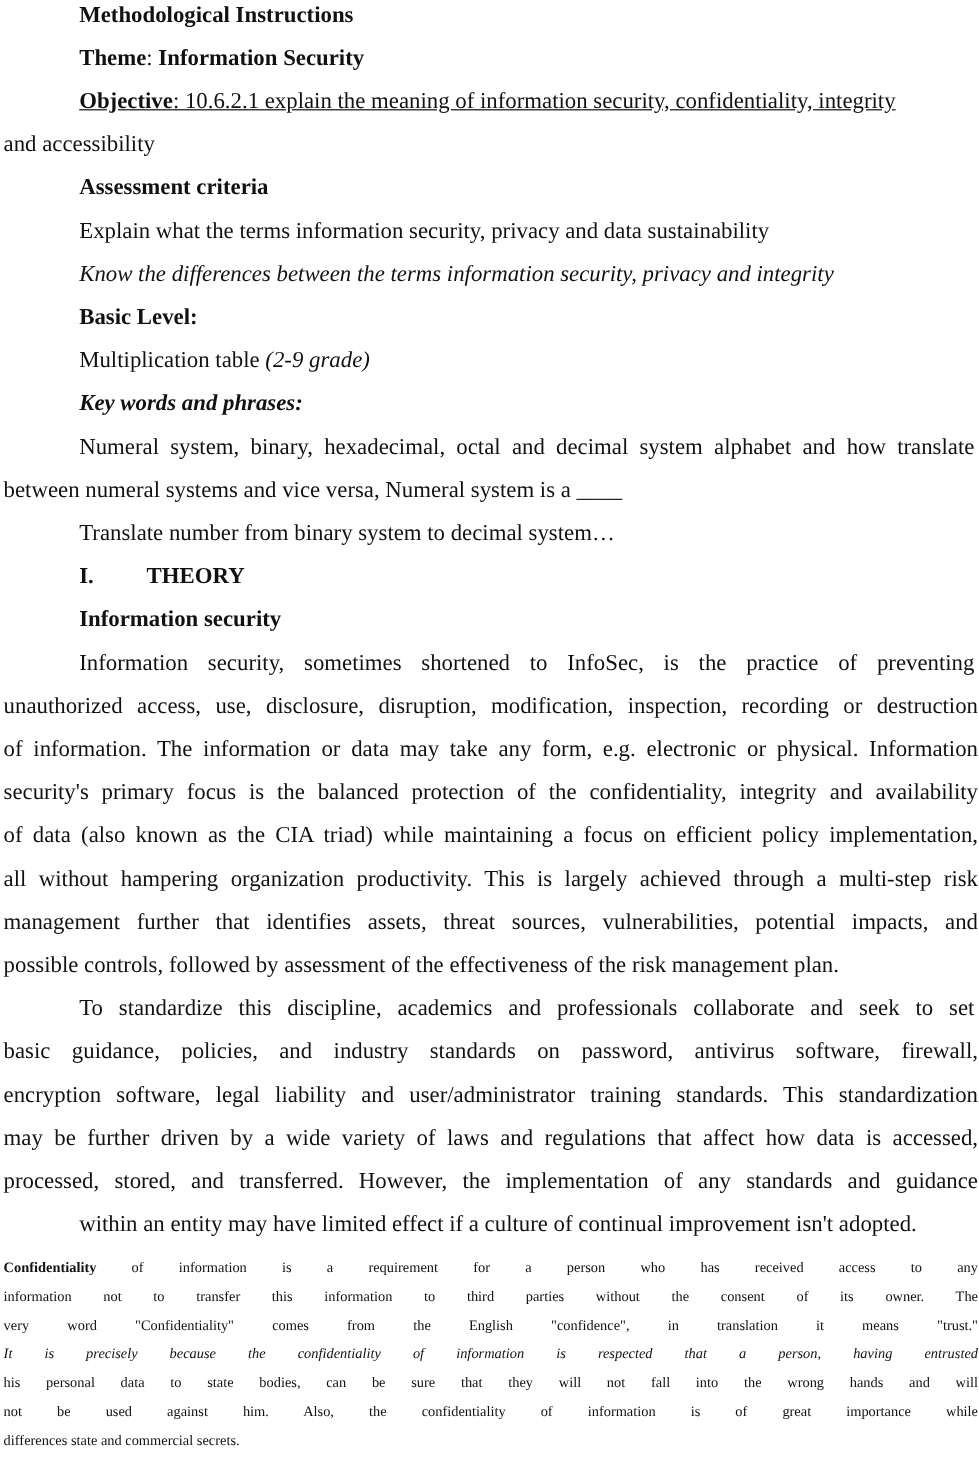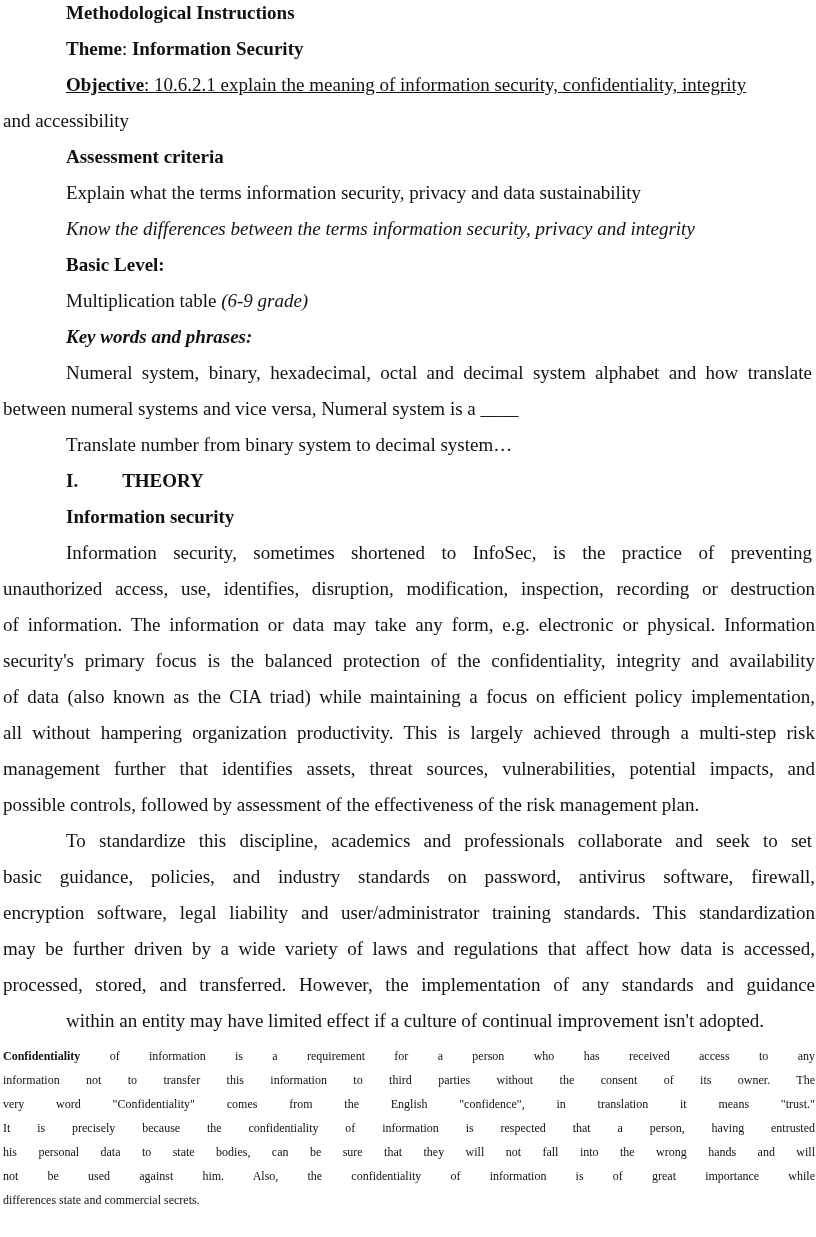--- a/index.html
+++ b/index.html
@@ -23,33 +23,33 @@
   <div class="line ind" style="top:38px;"><b>Theme</b>: <b>Information Security</b></div>
 
   <div class="line ind" style="top:74px;text-decoration:underline;"><b>Objective</b>: <span>10.6.2.1 explain the meaning of information security, confidentiality, integrity</span></div>
   <div class="line" style="top:110px;left:3px;">and accessibility</div>
 
   <div class="line ind" style="top:146px;"><b>Assessment criteria</b></div>
   <div class="line ind" style="top:182px;">Explain what the terms information security, privacy and data sustainability</div>
   <div class="line ind" style="top:218px;font-style:italic;">Know the differences between the terms information security, privacy and integrity</div>
 
   <div class="line ind" style="top:254px;"><b>Basic Level:</b></div>
-  <div class="line ind" style="top:290px;"><span>Multiplication table </span><i>(6-9 grade)</i></div>
+  <div class="line ind" style="top:290px;"><span>Multiplication table </span><i>(2-9 grade)</i></div>
 
   <div class="line ind" style="top:326px;"><b><i>Key words and phrases:</i></b></div>
   <div class="line ind just" style="top:362px;">Numeral system, binary, hexadecimal, octal and decimal system alphabet and how translate</div>
   <div class="line" style="top:398px;left:3px;">between numeral systems and vice versa, Numeral system is a ____</div>
   <div class="line ind" style="top:434px;">Translate number from binary system to decimal system…</div>
 
   <div class="line ind" style="top:470px;"><b>I.</b><b style="margin-left:44px;">THEORY</b></div>
   <div class="line ind" style="top:506px;"><b>Information security</b></div>
 
   <div>
     <div class="line ind just" style="top:542px;">Information security, sometimes shortened to InfoSec, is the practice of preventing</div>
-    <div class="line just" style="top:578px;left:3px;">unauthorized access, use, identifies, disruption, modification, inspection, recording or destruction</div>
+    <div class="line just" style="top:578px;left:3px;">unauthorized access, use, disclosure, disruption, modification, inspection, recording or destruction</div>
     <div class="line just" style="top:614px;left:3px;">of information. The information or data may take any form, e.g. electronic or physical. Information</div>
     <div class="line just" style="top:650px;left:3px;">security's primary focus is the balanced protection of the confidentiality, integrity and availability</div>
     <div class="line just" style="top:686px;left:3px;">of data (also known as the CIA triad) while maintaining a focus on efficient policy implementation,</div>
     <div class="line just" style="top:722px;left:3px;">all without hampering organization productivity. This is largely achieved through a multi-step risk</div>
     <div class="line just" style="top:758px;left:3px;">management further that identifies assets, threat sources, vulnerabilities, potential impacts, and</div>
     <div class="line" style="top:794px;left:3px;">possible controls, followed by assessment of the effectiveness of the risk management plan.</div>
   </div>
 
   <div>
     <div class="line ind just" style="top:830px;">To standardize this discipline, academics and professionals collaborate and seek to set</div>
@@ -57,18 +57,18 @@
     <div class="line just" style="top:902px;left:3px;">encryption software, legal liability and user/administrator training standards. This standardization</div>
     <div class="line just" style="top:938px;left:3px;">may be further driven by a wide variety of laws and regulations that affect how data is accessed,</div>
     <div class="line just" style="top:974px;left:3px;">processed, stored, and transferred. However, the implementation of any standards and guidance</div>
     <div class="line" style="top:1010px;left:66px;">within an entity may have limited effect if a culture of continual improvement isn't adopted.</div>
   </div>
 
   <div>
     <div class="line just tight" style="top:1046px;left:3px;"><b>Confidentiality</b><span> of information is a requirement for a person who has received access to any</span></div>
     <div class="line just tight" style="top:1070px;left:3px;">information not to transfer this information to third parties without the consent of its owner. The</div>
     <div class="line just tight" style="top:1094px;left:3px;">very word "Confidentiality" comes from the English "confidence", in translation it means "trust."</div>
-    <div class="line just tight" style="top:1118px;left:3px;">It is precisely because the confidentiality of information is respected that a person, having entrusted</div>
+    <div class="line just tight" style="top:1118px;left:3px;font-style:italic;">It is precisely because the confidentiality of information is respected that a person, having entrusted</div>
     <div class="line just tight" style="top:1142px;left:3px;">his personal data to state bodies, can be sure that they will not fall into the wrong hands and will</div>
     <div class="line just tight" style="top:1166px;left:3px;">not be used against him. Also, the confidentiality of information is of great importance while</div>
     <div class="line tight" style="top:1190px;left:3px;">differences state and commercial secrets.</div>
   </div>
 </div>
 
 </body></html>

